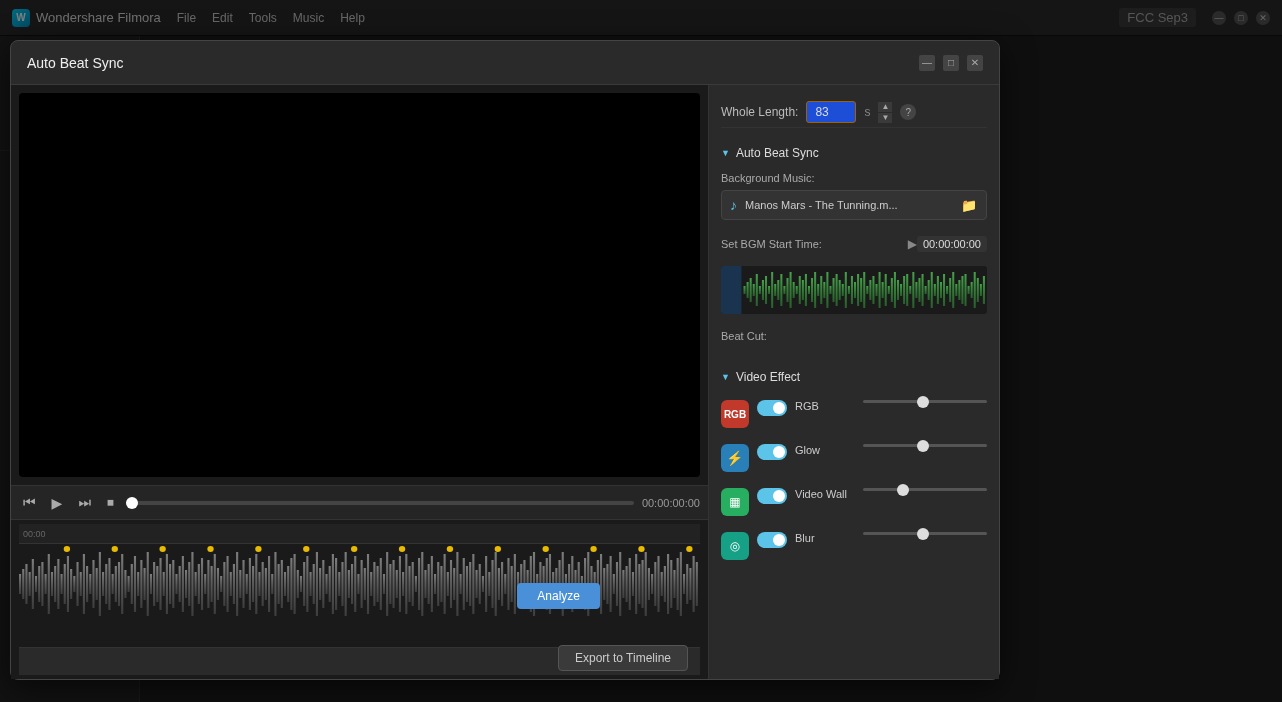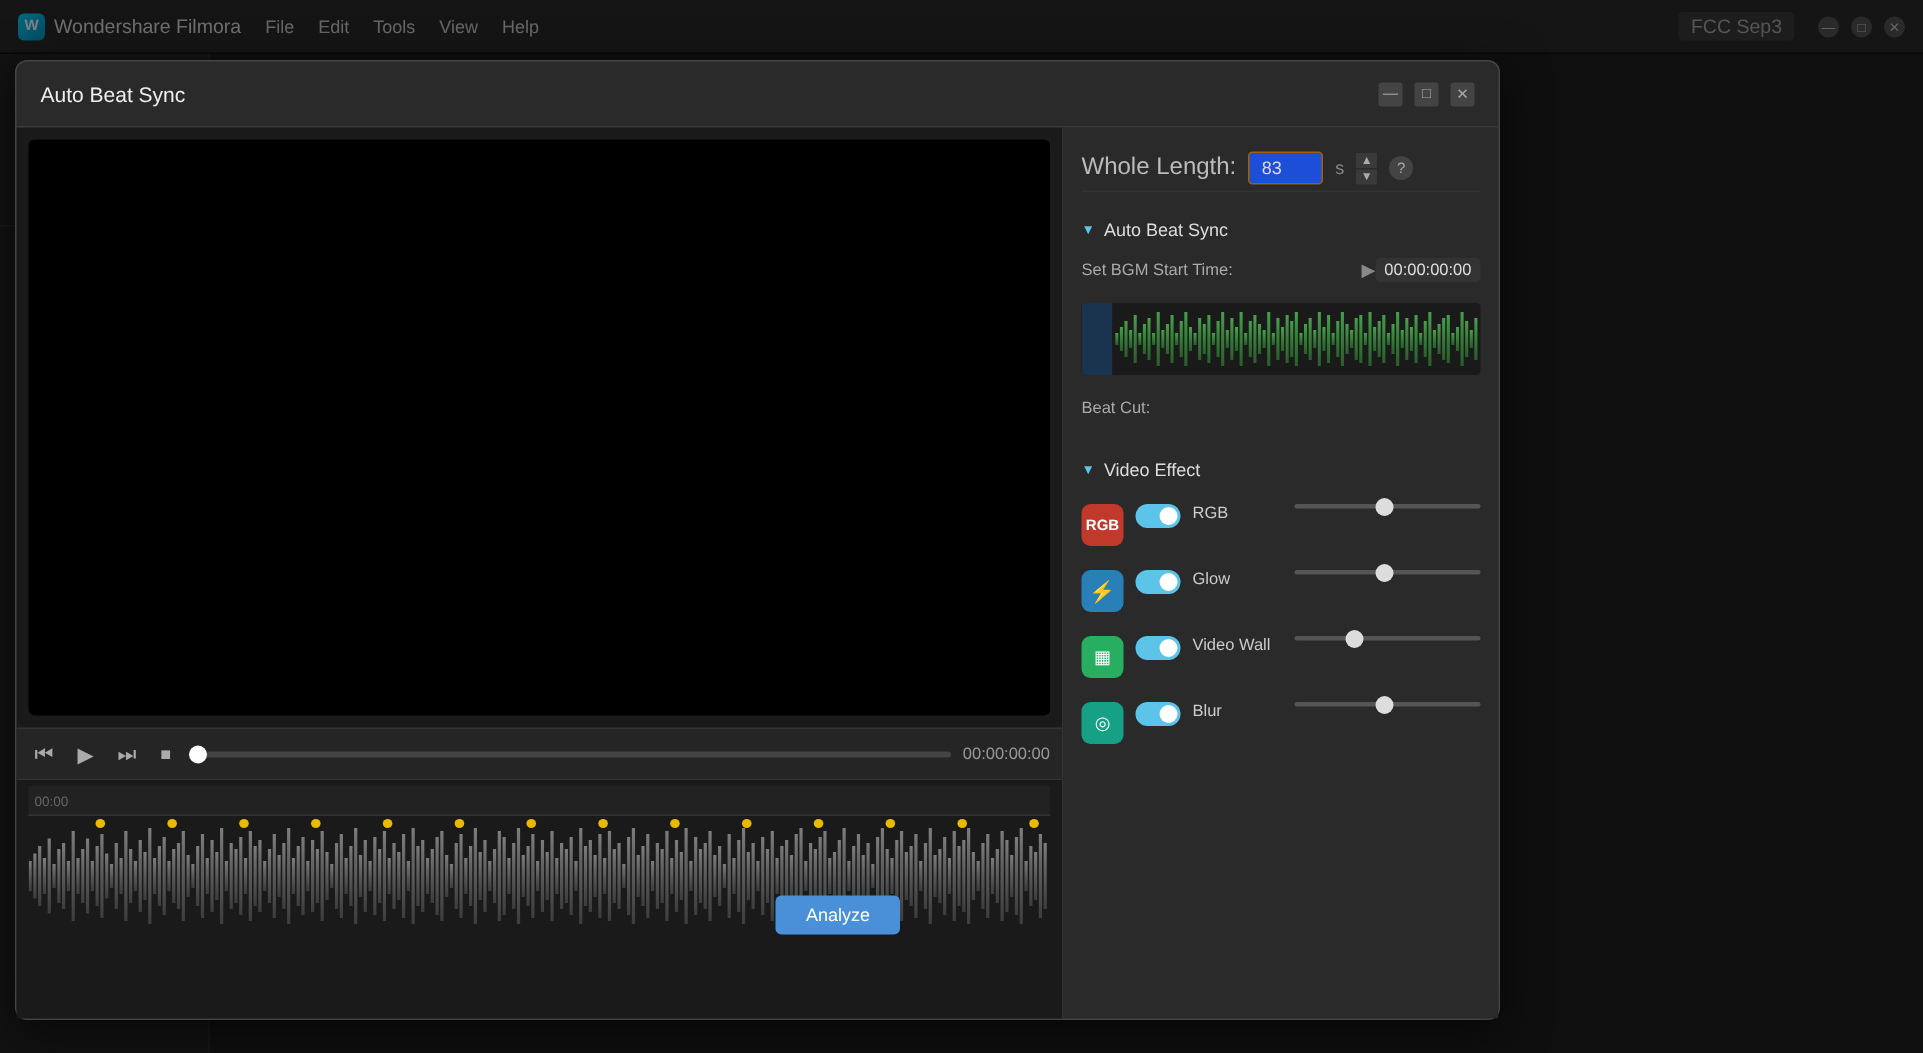--- a/index.html
+++ b/index.html
@@ -272,21 +272,21 @@
     .dialog-right::-webkit-scrollbar-thumb { background: #555; border-radius: 2px; }
 
     .whole-length-row {
       display: flex;
       align-items: center;
       gap: 8px;
       padding: 4px 0;
       border-bottom: 1px solid #333;
       margin-bottom: 4px;
     }
-    .wl-label { font-size: 16px; color: #bbb; }
+    .wl-label { font-size: 12px; color: #bbb; }
     .wl-value {
       background: #1d4ed8;
       border: 1px solid #a16207;
       color: #ddd;
       padding: 3px 8px;
       border-radius: 3px;
       font-size: 12px;
       width: 50px;
     }
     .wl-unit { font-size: 12px; color: #888; }
@@ -469,21 +469,21 @@
 
   <div class="menu-bar">
     <div class="app-logo">
       <div class="logo-icon">W</div>
       <span>Wondershare Filmora</span>
     </div>
     <div class="menu-items">
       <span class="menu-item">File</span>
       <span class="menu-item">Edit</span>
       <span class="menu-item">Tools</span>
-      <span class="menu-item">View</span>
+      <span class="menu-item">Music</span>
       <span class="menu-item">Help</span>
     </div>
     <div class="spacer"></div>
     <span class="fcc-badge">FCC Sep3</span>
     <div class="window-controls">
       <div class="window-ctrl win-min">—</div>
       <div class="window-ctrl win-max">□</div>
       <div class="window-ctrl win-close">✕</div>
     </div>
   </div>
@@ -794,20 +794,23 @@
               <circle cx="405" cy="5" r="3" fill="#ffcc00" opacity="0.9"></circle>
               <circle cx="450" cy="5" r="3" fill="#ffcc00" opacity="0.9"></circle>
               <circle cx="495" cy="5" r="3" fill="#ffcc00" opacity="0.9"></circle>
               <circle cx="540" cy="5" r="3" fill="#ffcc00" opacity="0.9"></circle>
               <circle cx="585" cy="5" r="3" fill="#ffcc00" opacity="0.9"></circle>
               <circle cx="630" cy="5" r="3" fill="#ffcc00" opacity="0.9"></circle>
             </svg>
             <button class="analyze-btn">Analyze</button>
           </div>
 
+          <div style="height:28px; background:#2a2a2a; border-top:1px solid #333; display:flex; align-items:center; padding:0 4px;">
+            <button class="export-timeline-btn">Export to Timeline</button>
+          </div>
         </div>
       </div>
 
       <div class="dialog-right">
 
         <div class="whole-length-row">
           <span class="wl-label">Whole Length:</span>
           <input class="wl-value" type="text" value="83" style="">
           <span class="wl-unit">s</span>
           <div class="wl-spinners">
@@ -815,20 +818,28 @@
             <button class="wl-spin">▼</button>
           </div>
           <div class="wl-help">?</div>
         </div>
 
         <div class="section-header">
           <span class="tri-icon">▼</span>
           <span class="sec-title">Auto Beat Sync</span>
         </div>
 
+        <div class="bg-music-row">
+          <div class="bg-music-label">Background Music:</div>
+          <div class="bg-music-control">
+            <span class="music-icon">♪</span>
+            <span class="music-name">Manos Mars - The Tunning.m...</span>
+            <button class="music-folder-btn">📁</button>
+          </div>
+        </div>
 
         <div class="bgm-start-row">
           <span class="bgm-start-label">Set BGM Start Time:</span>
           <button class="bgm-play-btn">▶</button>
           <span class="bgm-time">00:00:00:00</span>
         </div>
 
         <div class="mini-waveform">
           <svg class="mini-wave-svg" viewBox="0 0 260 48" preserveAspectRatio="none">
             <defs>

